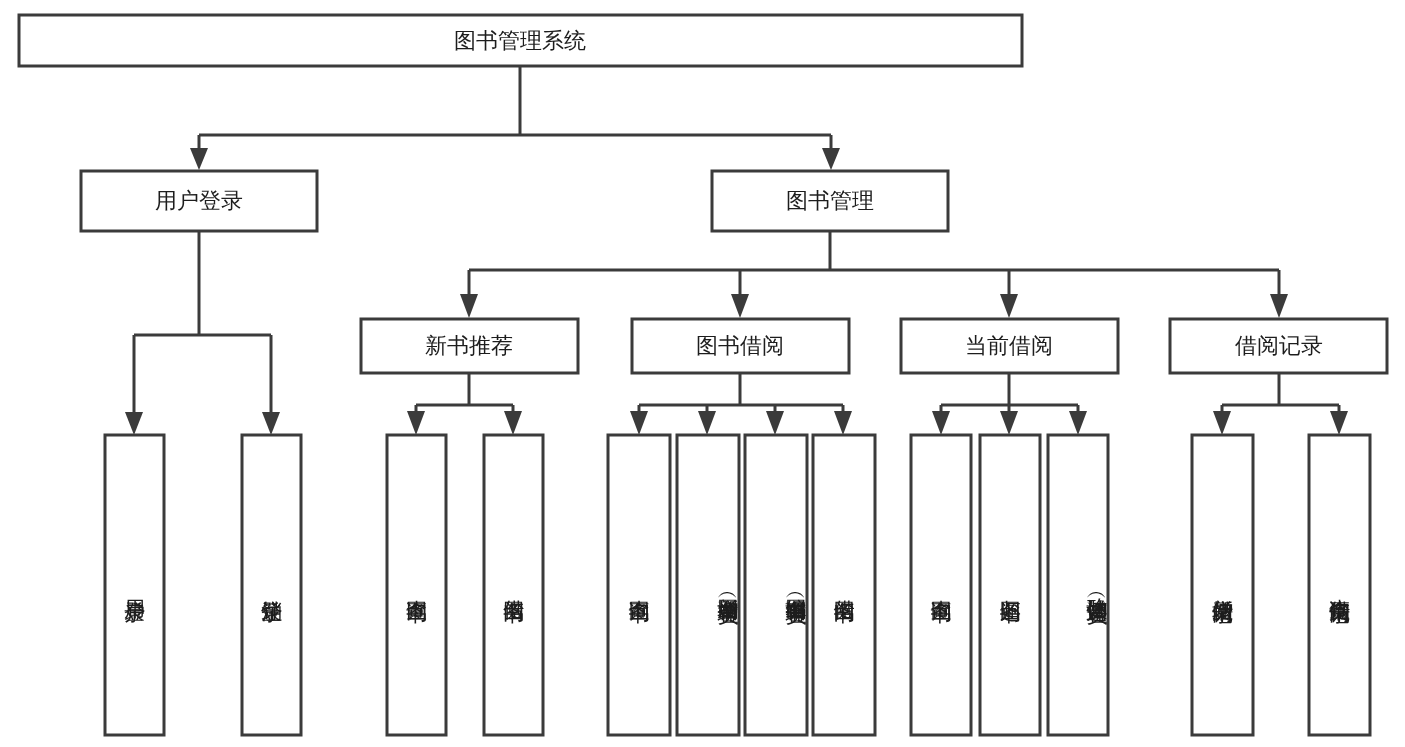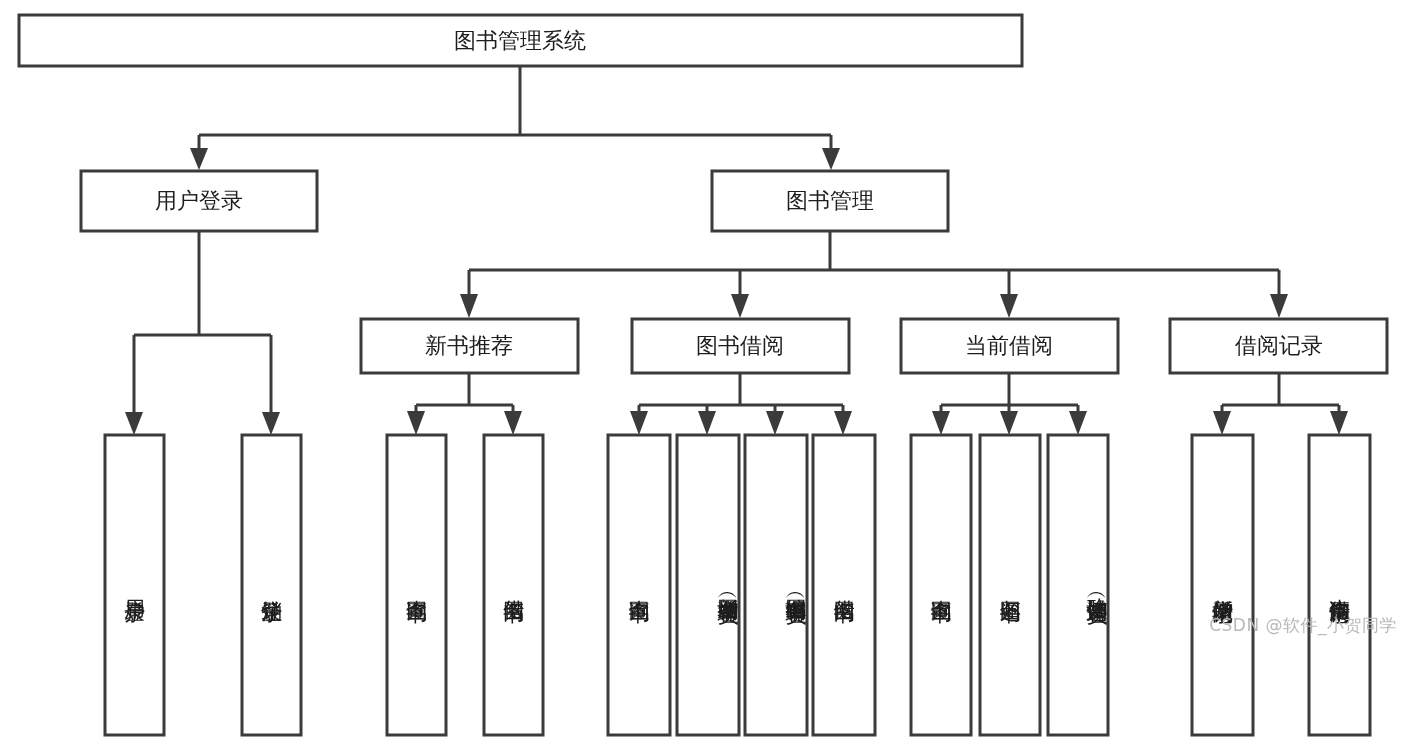--- a/index.html
+++ b/index.html
@@ -222,15 +222,14 @@
   <div class="vert-label" style="left:745px; top:435px; width:62px; height:300px; align-items:flex-start;">编辑图书（管理员）</div>
   <div class="vert-label" style="left:813px; top:435px; width:62px; height:300px;">借阅图书</div>
 
   <div class="vert-label" style="left:911px; top:435px; width:60px; height:300px;">查询图书</div>
   <div class="vert-label" style="left:980px; top:435px; width:60px; height:300px;">归还图书</div>
   <div class="vert-label" style="left:1048px; top:435px; width:60px; height:300px; align-items:flex-start;">确认归还（管理员）</div>
 
   <div class="vert-label" style="left:1192px; top:435px; width:61px; height:300px;">新增借阅记录</div>
   <div class="vert-label" style="left:1309px; top:435px; width:61px; height:300px;">查询借阅记录</div>
 
-  <div class="watermark">CSDN @软件_小贺同学</div>
 
 </div>
 
 </body></html>

